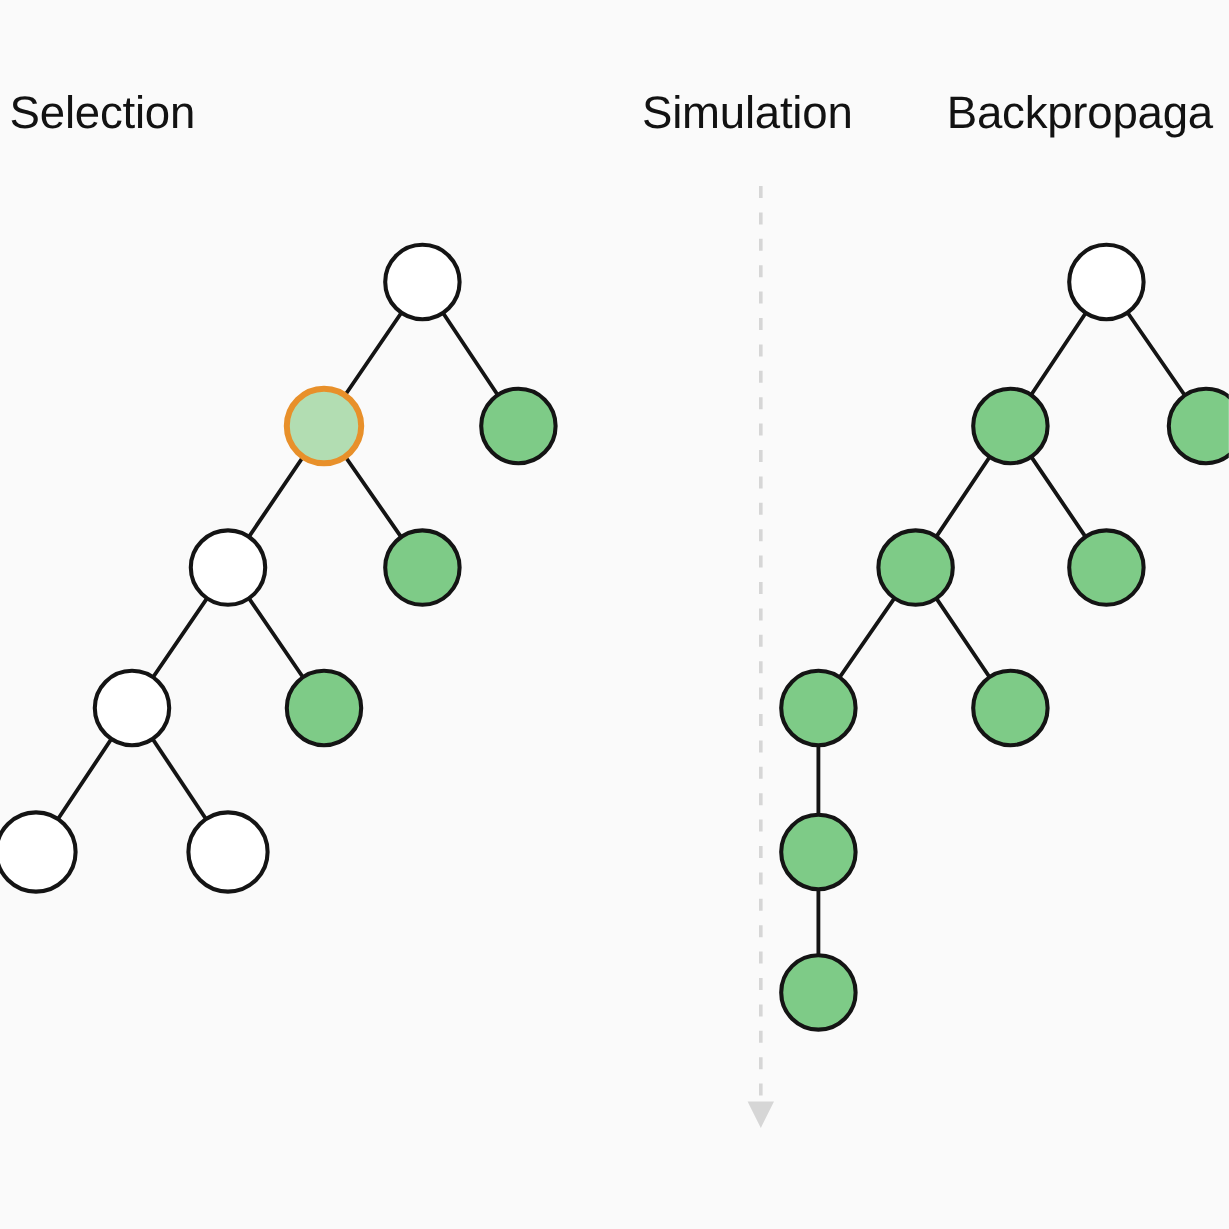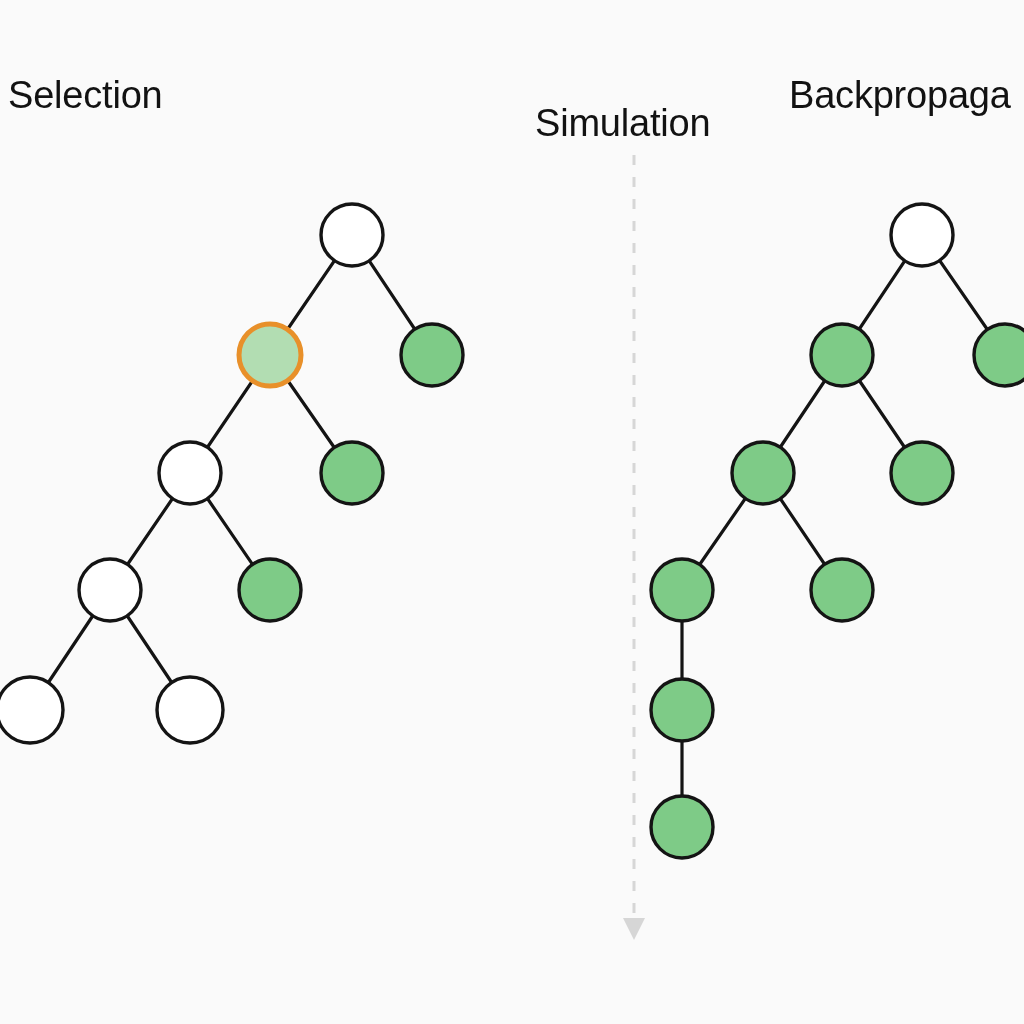--- a/index.html
+++ b/index.html
@@ -33,21 +33,21 @@
     font-size: 38px;
     line-height: 46px;
     font-weight: 400;
     color: #121212;
     letter-spacing: -0.2px;
     white-space: nowrap;
     font-family: "Liberation Sans", "DejaVu Sans", sans-serif;
   }
   #label-selection       { left: 8px;   }
   #label-expansion       { left: 253px; }
-  #label-simulation      { left: 535px; margin-top: 28px; }
+  #label-simulation      { left: 535px; }
   #label-backpropagation { left: 789px; }
 
   svg.diagram {
     position: absolute;
     top: 0;
     left: 0;
     width: 1024px;
     height: 1024px;
     display: block;
   }

